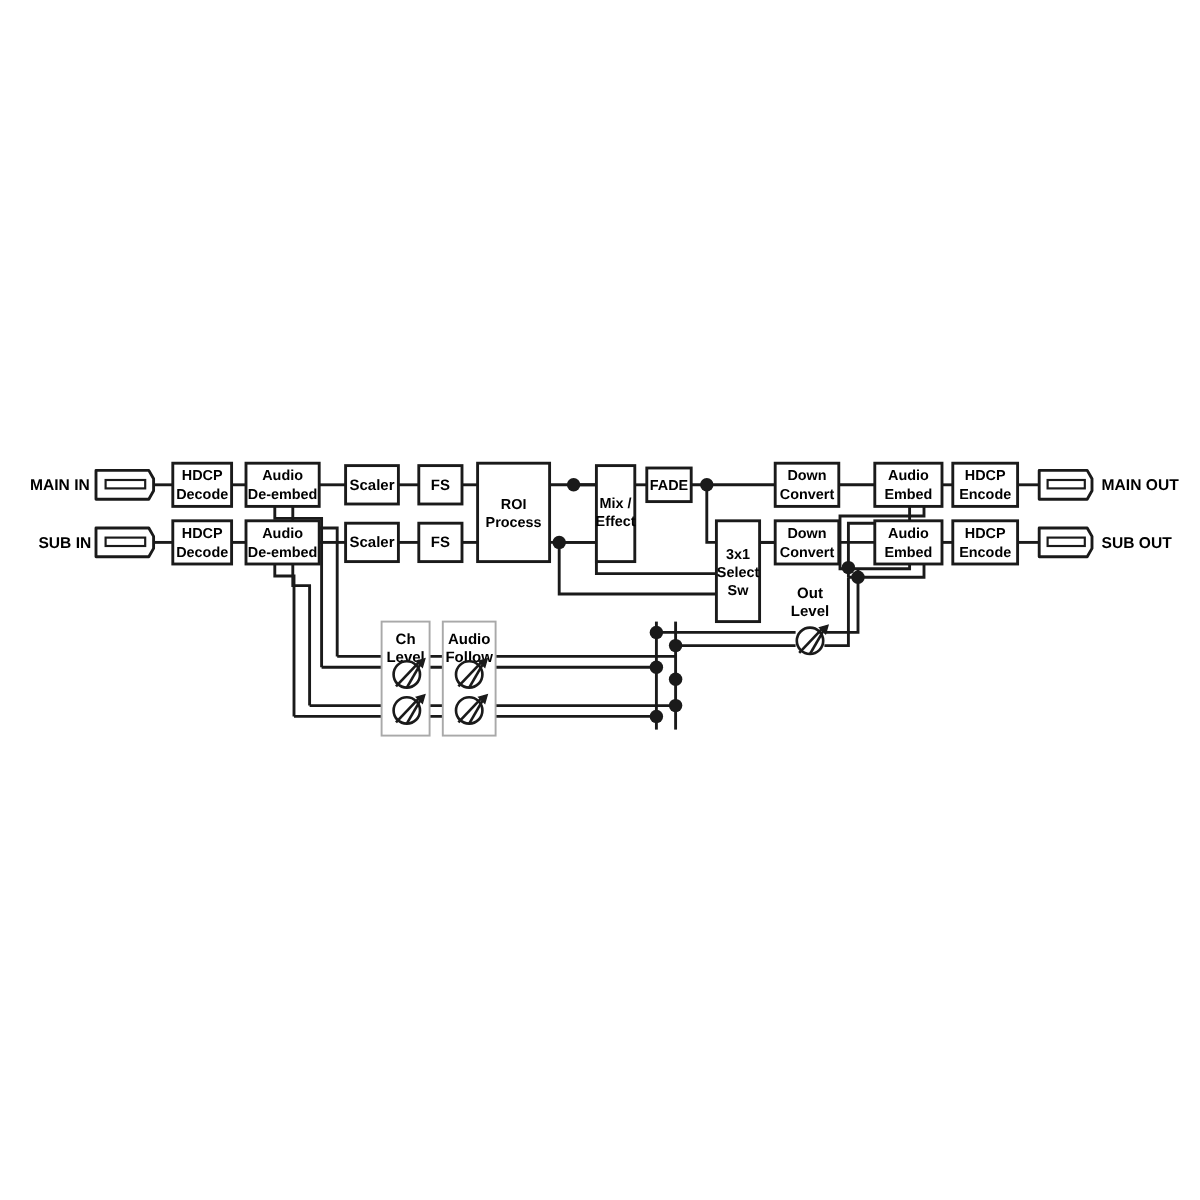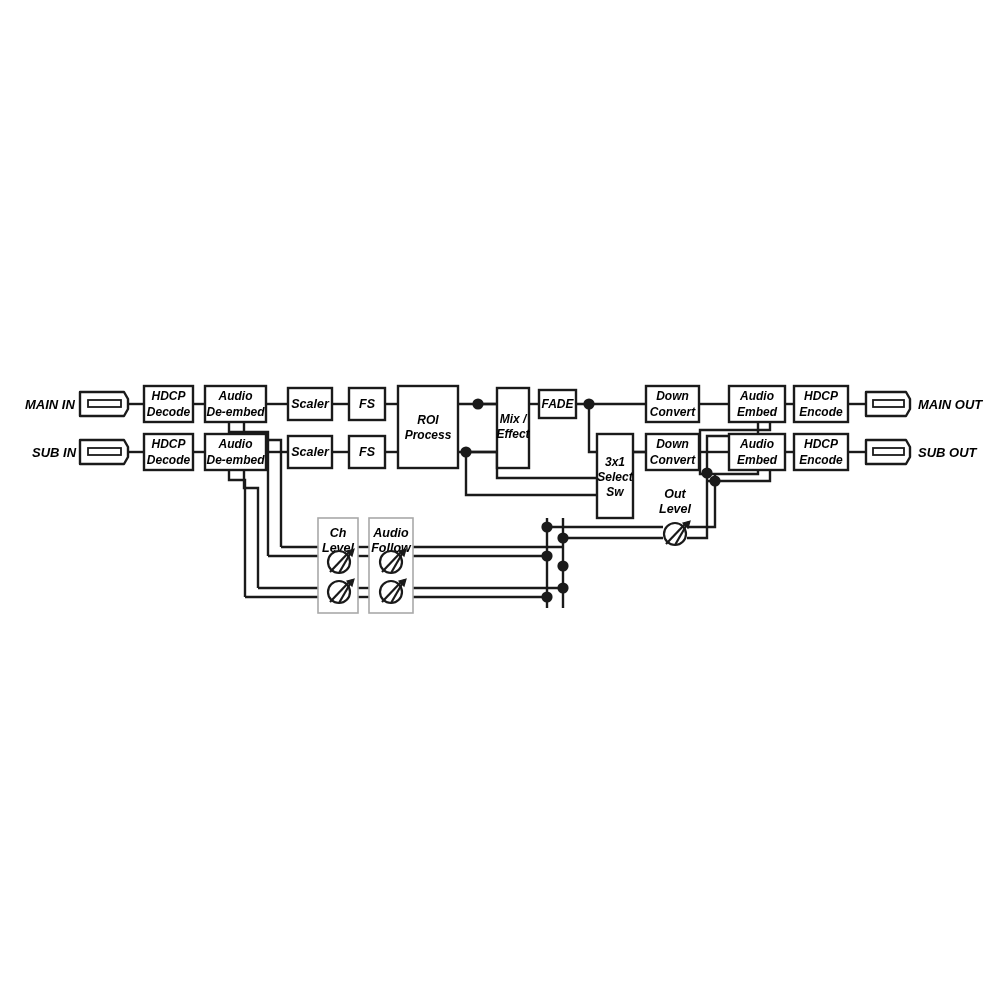--- a/index.html
+++ b/index.html
@@ -1,17 +1,17 @@
 <!DOCTYPE html>
 <html><head>
 <meta charset="utf-8">
 <style>
   html,body{margin:0;padding:0;background:#ffffff;}
   body{width:1000px;height:1000px;font-family:"Liberation Sans",sans-serif;}
-  #stage{position:relative;width:1000px;height:1000px;background:#fff;font-style:italic;}
+  #stage{position:relative;width:1000px;height:1000px;background:#fff;}
   svg{display:block;}
   .blk{fill:#ffffff;stroke:#1a1a1a;stroke-width:2.4;}
   .panel{fill:#ffffff;stroke:#a9a9a9;stroke-width:1.6;}
   .wire{stroke:#1a1a1a;stroke-width:2.4;fill:none;stroke-linecap:butt;}
   .conn{fill:#ffffff;stroke:#1a1a1a;stroke-width:2.4;stroke-linejoin:round;}
   .connbar{fill:#ffffff;stroke:#1a1a1a;stroke-width:1.8;}
   .dot{fill:#1a1a1a;}
   .pot{fill:#ffffff;stroke:#1a1a1a;stroke-width:2.2;}
   .potln{stroke:#1a1a1a;stroke-width:2.2;fill:none;}
   .arrw{fill:#1a1a1a;stroke:#1a1a1a;stroke-width:1.2;}

